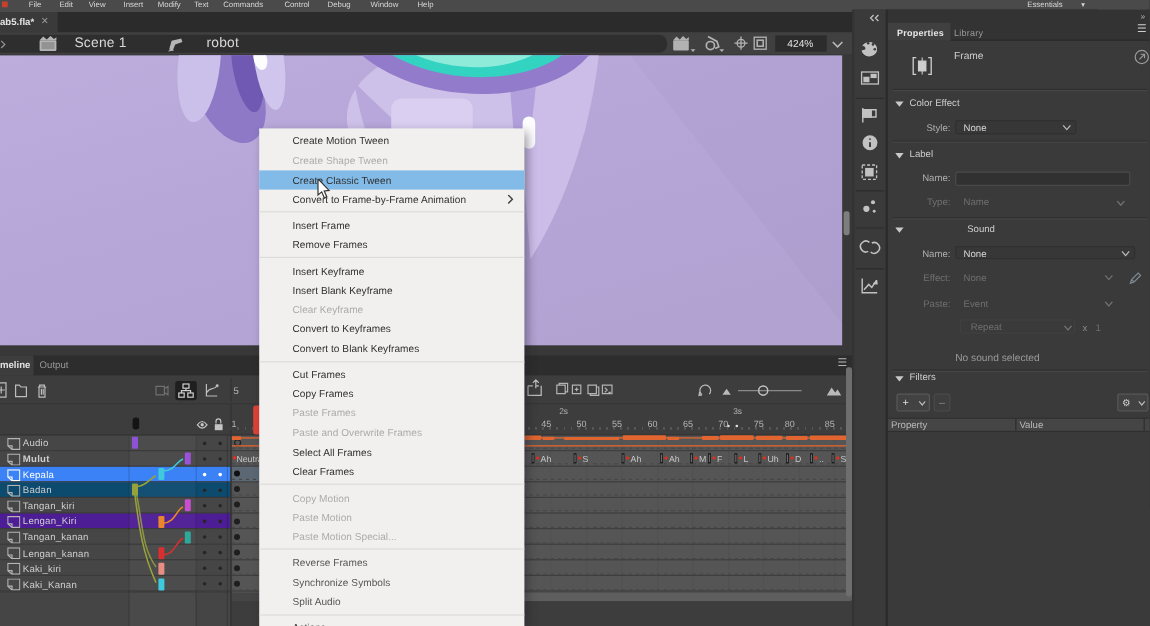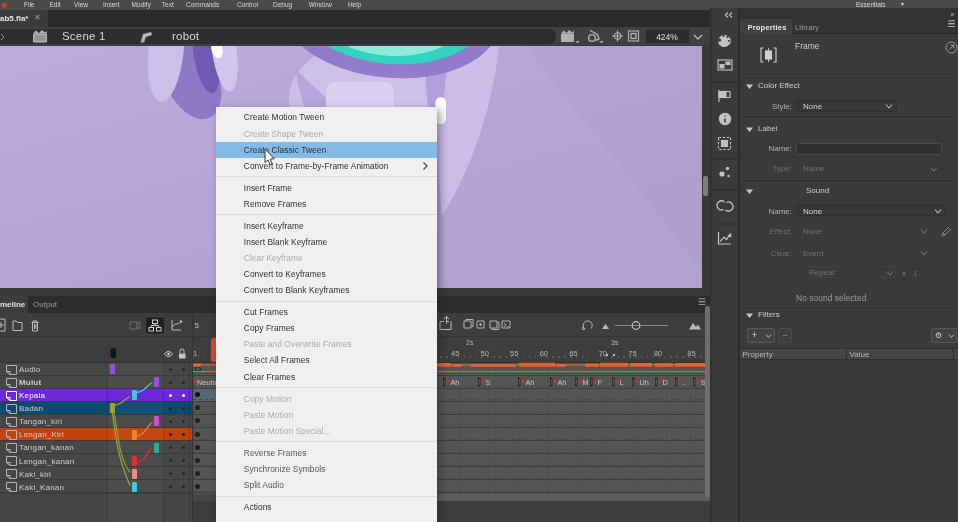--- a/index.html
+++ b/index.html
@@ -235,21 +235,21 @@
         <div style="position:absolute;left:107px;top:0;width:56.5px;height:100%;background:rgba(255,255,255,0.035);"></div>
         <div class="pbar" style="left:154.0px;background:#9B51D8;"></div>
         <i style="position:absolute;left:168.5px;top:5px;width:3px;height:3px;border-radius:50%;background:#262626;"></i>
         <i style="position:absolute;left:181.5px;top:5px;width:3px;height:3px;border-radius:50%;background:#262626;"></i>
       </div>
     <div class="frow" style="top:79.6px;">
         <div class="kred" style="left:1.5px;"></div>
         <div style="position:absolute;left:4.5px;top:2px;width:19.5px;height:10px;overflow:hidden;font-size:7.3px;color:#c8c8c8;">Neutral</div>
         <div style="position:absolute;left:0;bottom:0.5px;width:100%;height:1px;background:repeating-linear-gradient(90deg,#474747 0 2.9px,transparent 2.9px 5.907px);"></div>
       </div>
-    <div class="lrow" style="top:92.7px;background:#6d28d9;">
+    <div class="lrow" style="top:92.7px;background:#3b82f6;">
         <svg style="position:absolute;left:5.5px;top:2px;" width="11" height="10" viewBox="0 0 11 10">
           <path d="M0.5,0.5 H10.5 V9.5 H4 L0.5,6.5 Z" fill="none" stroke="#ffffff" stroke-width="1"></path>
           <path d="M0.5,6.5 L4,6.5 L4,9.5" fill="none" stroke="#ffffff" stroke-width="1"></path>
         </svg>
         <span class="lname" style="color:#ffffff;">Kepala</span>
         <div class="pbar" style="left:131.5px;background:#3FC9DC;"></div>
         <i style="position:absolute;left:168.5px;top:5px;width:3px;height:3px;border-radius:50%;background:#ffffff;"></i>
         <i style="position:absolute;left:181.5px;top:5px;width:3px;height:3px;border-radius:50%;background:#ffffff;"></i>
       </div>
     <div class="frow" style="top:92.7px;">
@@ -280,21 +280,21 @@
         <span class="lname" style="color:#cfcfcf;">Tangan_kiri</span>
         <div style="position:absolute;left:107px;top:0;width:56.5px;height:100%;background:rgba(255,255,255,0.035);"></div>
         <div class="pbar" style="left:154.0px;background:#C84FD0;"></div>
         <i style="position:absolute;left:168.5px;top:5px;width:3px;height:3px;border-radius:50%;background:#262626;"></i>
         <i style="position:absolute;left:181.5px;top:5px;width:3px;height:3px;border-radius:50%;background:#262626;"></i>
       </div>
     <div class="frow" style="top:118.9px;">
         <div class="kdot"></div>
         <div style="position:absolute;left:0;bottom:0.5px;width:100%;height:1px;background:repeating-linear-gradient(90deg,#474747 0 2.9px,transparent 2.9px 5.907px);"></div>
       </div>
-    <div class="lrow" style="top:132.0px;background:#c2410c;">
+    <div class="lrow" style="top:132.0px;background:#4c1d95;">
         <svg style="position:absolute;left:5.5px;top:2px;" width="11" height="10" viewBox="0 0 11 10">
           <path d="M0.5,0.5 H10.5 V9.5 H4 L0.5,6.5 Z" fill="none" stroke="#b5b5b5" stroke-width="1"></path>
           <path d="M0.5,6.5 L4,6.5 L4,9.5" fill="none" stroke="#b5b5b5" stroke-width="1"></path>
         </svg>
         <span class="lname" style="color:#cfcfcf;">Lengan_Kiri</span>
         <div style="position:absolute;left:107px;top:0;width:56.5px;height:100%;background:rgba(255,255,255,0.035);"></div>
         <div class="pbar" style="left:131.5px;background:#E8872A;"></div>
         <i style="position:absolute;left:168.5px;top:5px;width:3px;height:3px;border-radius:50%;background:#262626;"></i>
         <i style="position:absolute;left:181.5px;top:5px;width:3px;height:3px;border-radius:50%;background:#262626;"></i>
       </div>
@@ -560,21 +560,21 @@
       <path d="M1,0.5 l3,3.5 l3,-3.5" stroke="#b9b9b9" stroke-width="1.1" fill="none"></path>
     </svg>
 <span class="plabel gray" style="left:732px;top:226.5px;">Effect:</span>
   <span class="abs" style="left:803px;top:226.5px;font-size:8px;color:#6f6f6f;">None</span>
 <svg class="abs" style="left:920px;top:229px;" width="8" height="5">
       <path d="M1,0.5 l3,3.5 l3,-3.5" stroke="#6f6f6f" stroke-width="1.1" fill="none"></path>
     </svg>
   <svg class="abs" style="left:940px;top:225.5px;" width="12" height="12">
       <path d="M2,10 L3,7 L8.5,1.5 L10.5,3.5 L5,9 Z M3,7 L5,9" stroke="#7f8a93" fill="none" stroke-width="1"></path>
     </svg>
-<span class="plabel gray" style="left:732px;top:248.5px;">Clear:</span>
+<span class="plabel gray" style="left:732px;top:248.5px;">Paste:</span>
   <span class="abs" style="left:803px;top:248.5px;font-size:8px;color:#6f6f6f;">Event</span>
 <svg class="abs" style="left:920px;top:251px;" width="8" height="5">
       <path d="M1,0.5 l3,3.5 l3,-3.5" stroke="#6f6f6f" stroke-width="1.1" fill="none"></path>
     </svg>
   <div class="abs" style="left:800px;top:266px;width:96px;height:12px;border:1px solid #404040;border-radius:2px;box-sizing:border-box;"></div>
     <span class="abs" style="left:809px;top:268px;font-size:8px;color:#6f6f6f;">Repeat</span>
 <svg class="abs" style="left:886px;top:270.5px;" width="8" height="5">
       <path d="M1,0.5 l3,3.5 l3,-3.5" stroke="#6f6f6f" stroke-width="1.1" fill="none"></path>
     </svg>
   <span class="abs" style="left:902px;top:268.5px;font-size:8px;color:#8a8a8a;">x</span>
@@ -620,20 +620,21 @@
     <div class="mi">Remove Frames</div>
     <div class="msep"></div>
     <div class="mi">Insert Keyframe</div>
     <div class="mi">Insert Blank Keyframe</div>
     <div class="mi dis">Clear Keyframe</div>
     <div class="mi">Convert to Keyframes</div>
     <div class="mi">Convert to Blank Keyframes</div>
     <div class="msep"></div>
     <div class="mi">Cut Frames</div>
     <div class="mi">Copy Frames</div>
+    <div class="mi dis">Paste Frames</div>
     <div class="mi dis">Paste and Overwrite Frames</div>
     <div class="mi">Select All Frames</div>
     <div class="mi">Clear Frames</div>
     <div class="msep"></div>
     <div class="mi dis">Copy Motion</div>
     <div class="mi dis">Paste Motion</div>
     <div class="mi dis">Paste Motion Special...</div>
     <div class="msep"></div>
     <div class="mi semi">Reverse Frames</div>
     <div class="mi semi">Synchronize Symbols</div>

